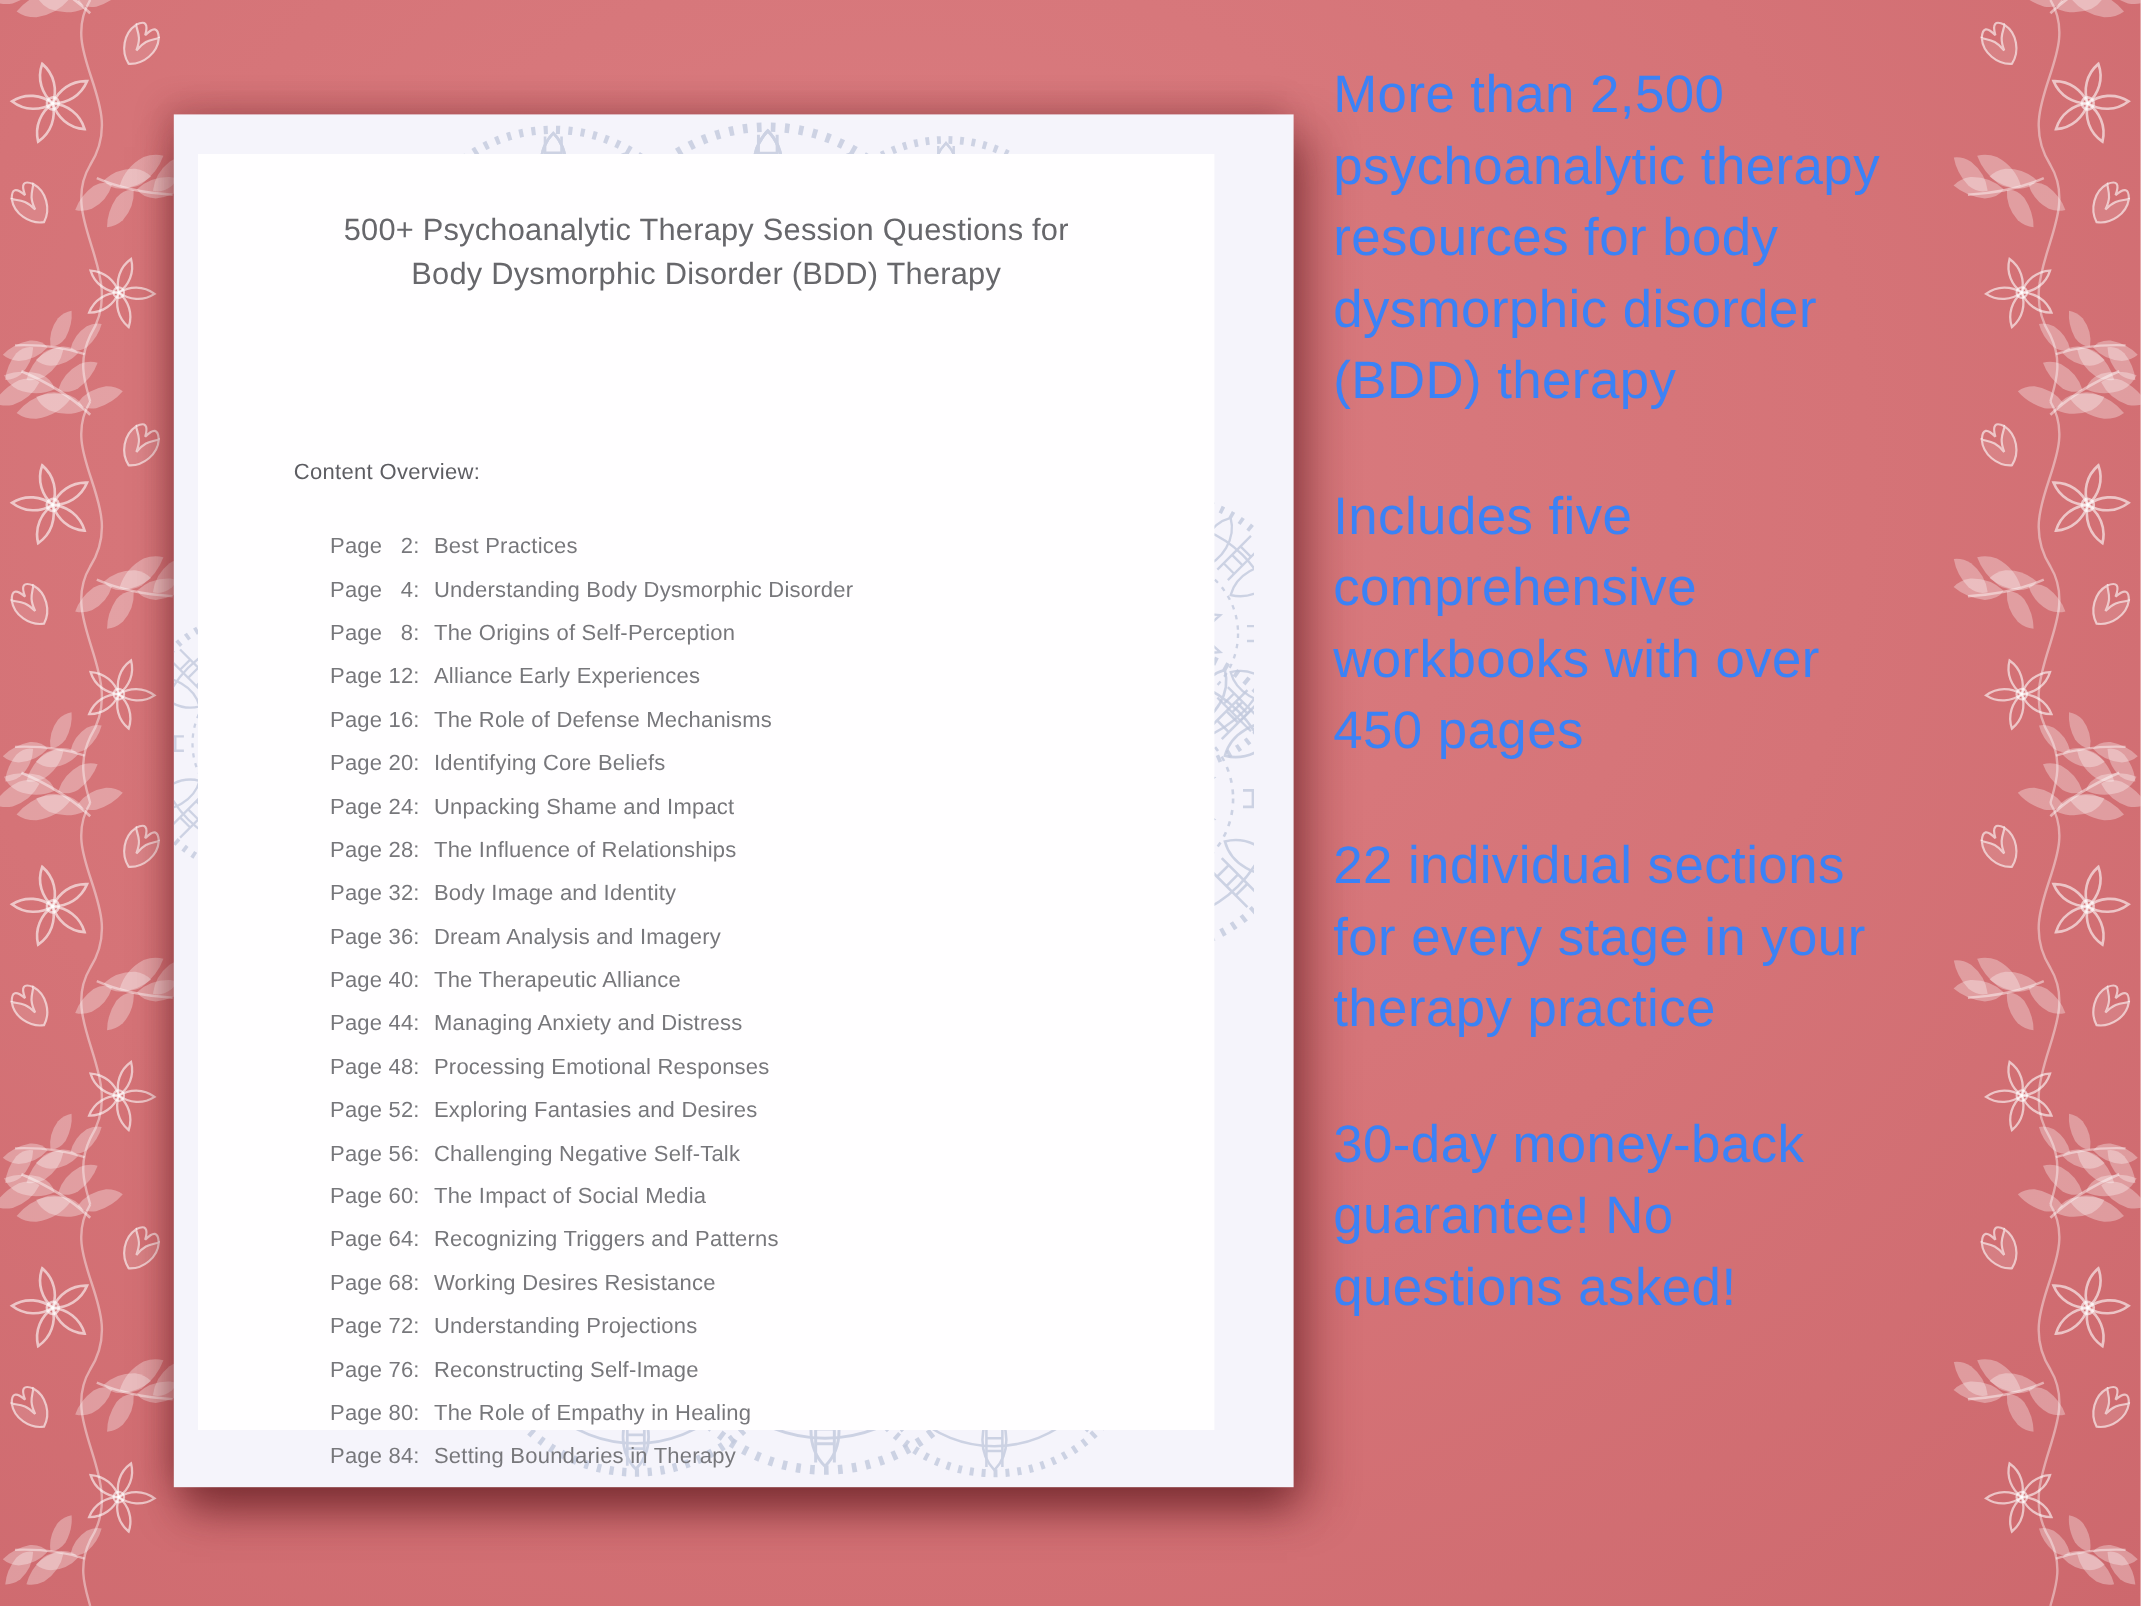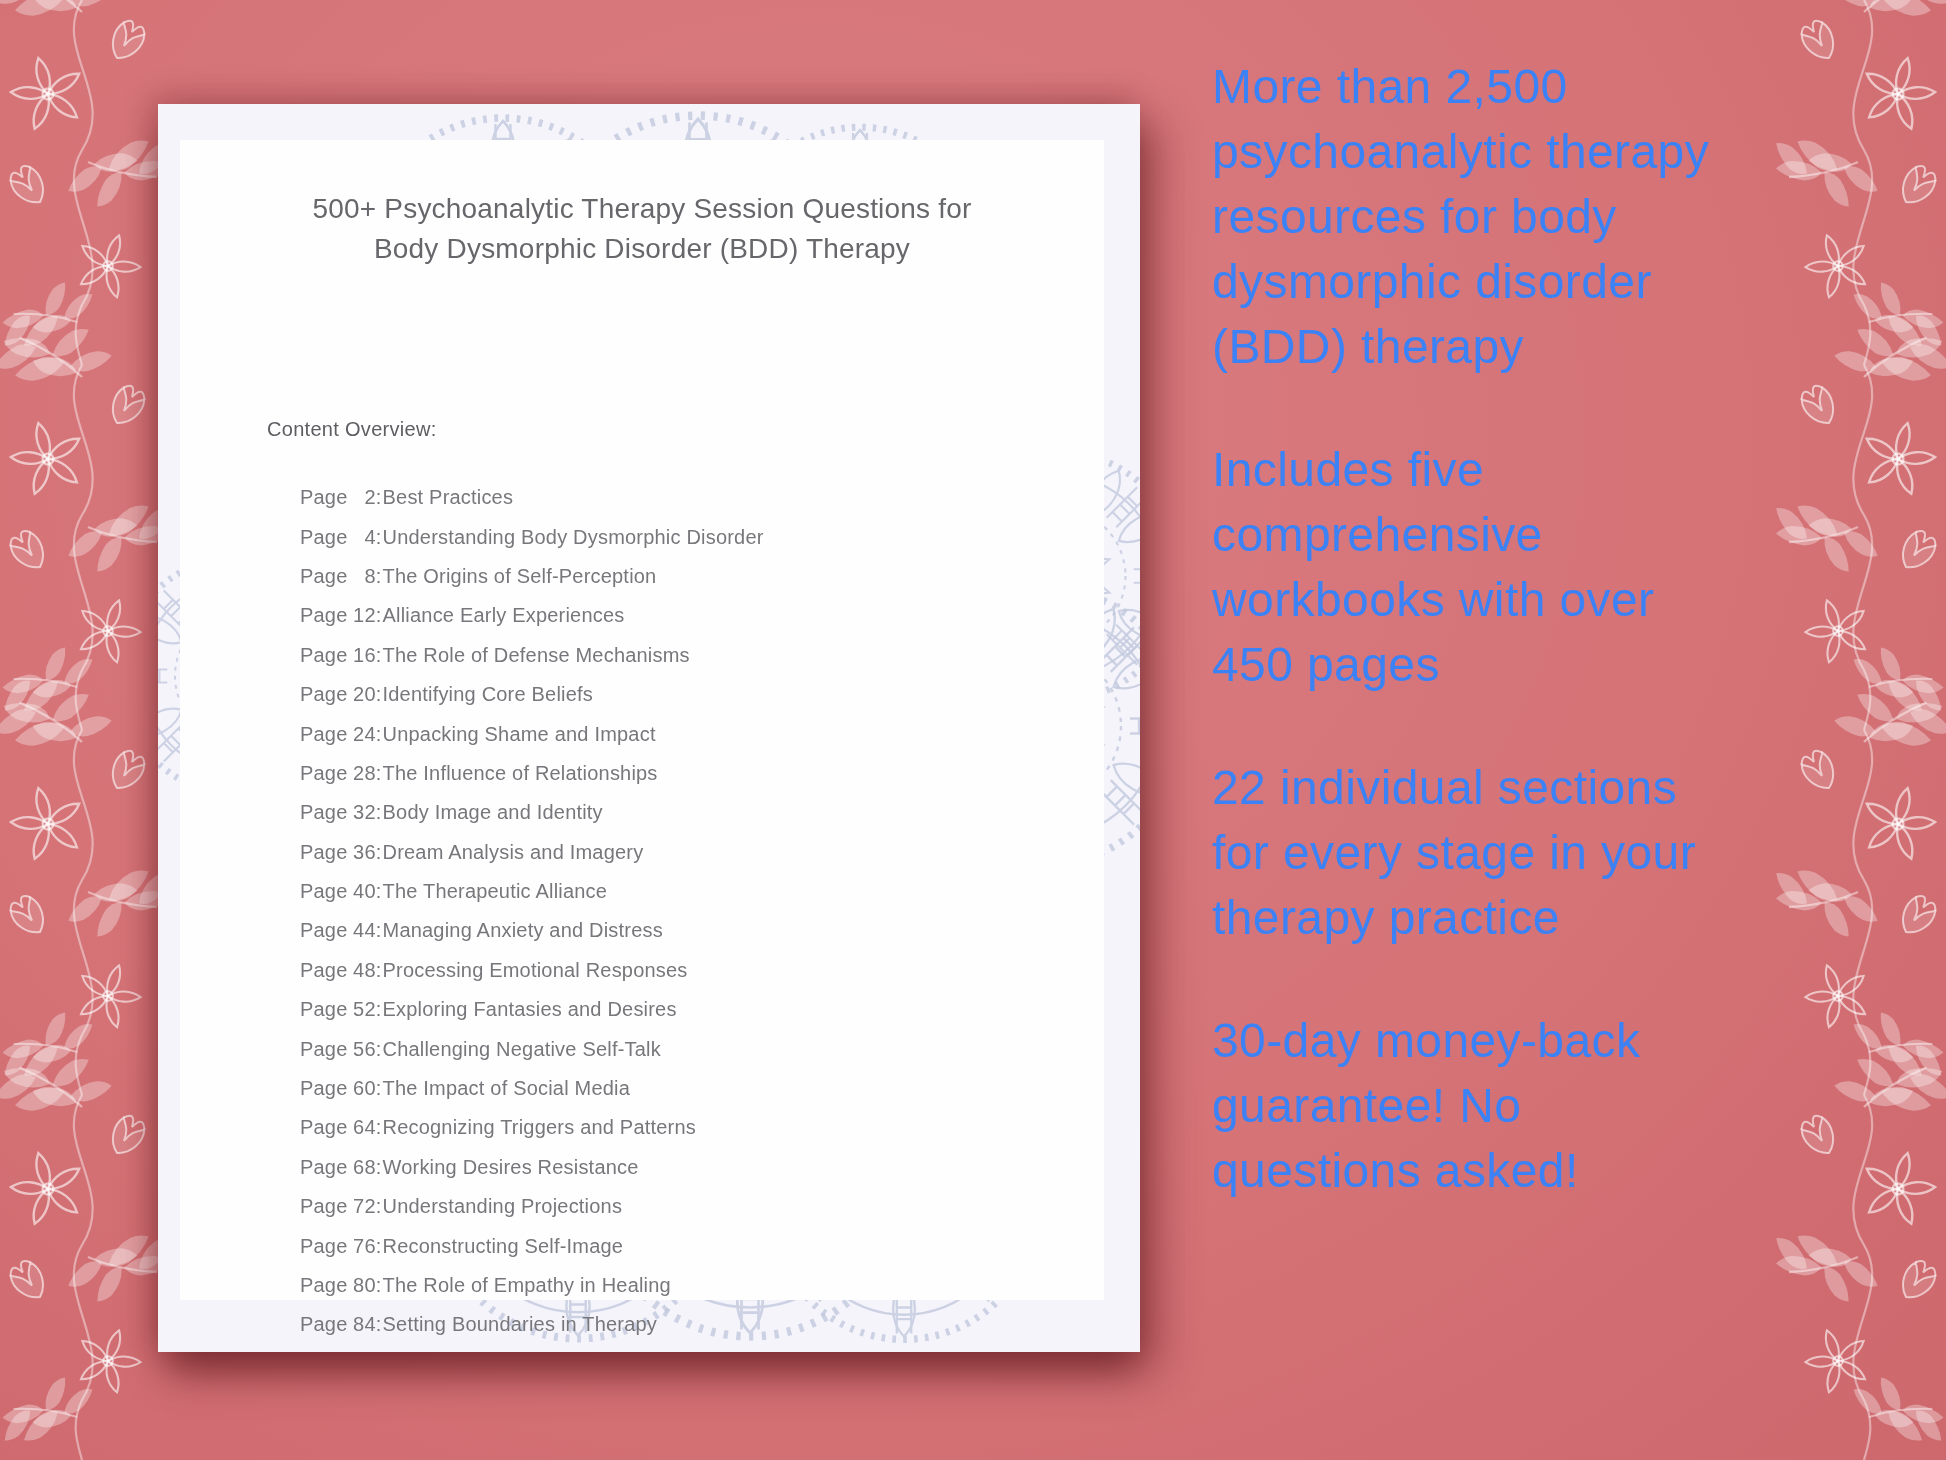--- a/index.html
+++ b/index.html
@@ -13,40 +13,41 @@
   .vine{position:absolute;top:0;height:1460px;width:210px;pointer-events:none;}
   .vine-left{left:-18px;}
   .vine-right{right:-18px;}
   
   .doc{
     position:absolute;left:158px;top:104px;width:982px;height:1248px;
     background:#f5f4fb;overflow:hidden;
     box-shadow:0 24px 34px -6px rgba(92,24,30,.55),
                18px 18px 40px rgba(104,30,36,.45),
                -8px -8px 26px rgba(104,30,36,.25);
+    padding-left:36px;
   }
   .doc-ornaments{position:absolute;left:0;top:0;z-index:1;}
   .white-page{
     position:absolute;left:22px;top:36px;width:924px;height:1160px;
     background:#fffeff;z-index:2;
   }
   .doc-title{
     margin:49px 40px 0 40px;text-align:center;
     font-size:28px;line-height:40px;font-weight:500;color:#67676b;letter-spacing:.2px;
   }
   .section-heading{
     position:absolute;left:87px;top:278px;
     font-size:20px;color:#5d5d62;letter-spacing:.3px;
   }
   .toc{position:absolute;left:120px;top:338px;}
   .toc-row{display:flex;align-items:center;height:39.4px;
     font-size:20px;color:#77777b;letter-spacing:.2px;}
   .toc-page-word{flex:0 0 auto;}
   .toc-num{flex:0 0 34px;text-align:right;}
-  .toc-title{margin-left:1px;}
+  .toc-title{margin-left:13px;}
   
   .right-panel{
     position:absolute;left:1212px;top:54px;width:706px;color:#3b82f6;
   }
   .pitch-block{
     font-size:48px;line-height:65px;font-weight:300;letter-spacing:.4px;
     white-space:pre-line;margin:0 0 58px 0;
   }
 </style>
 </head>

